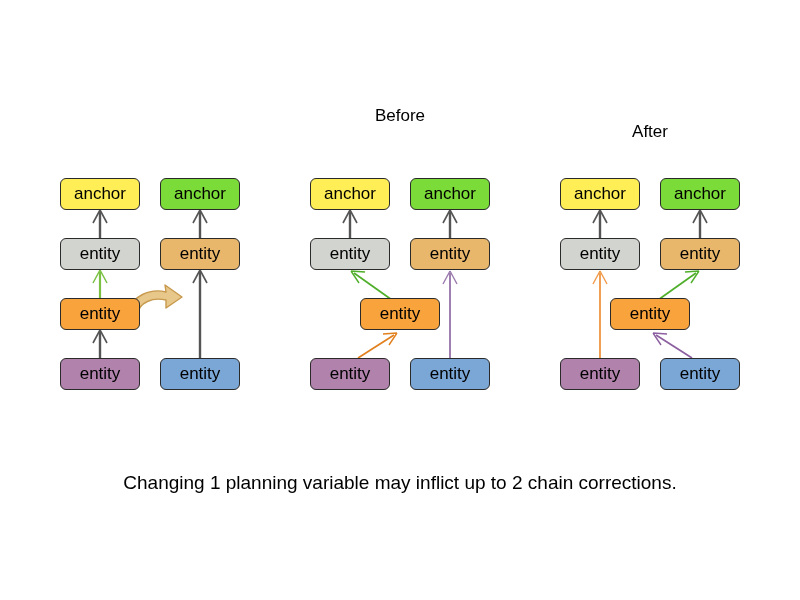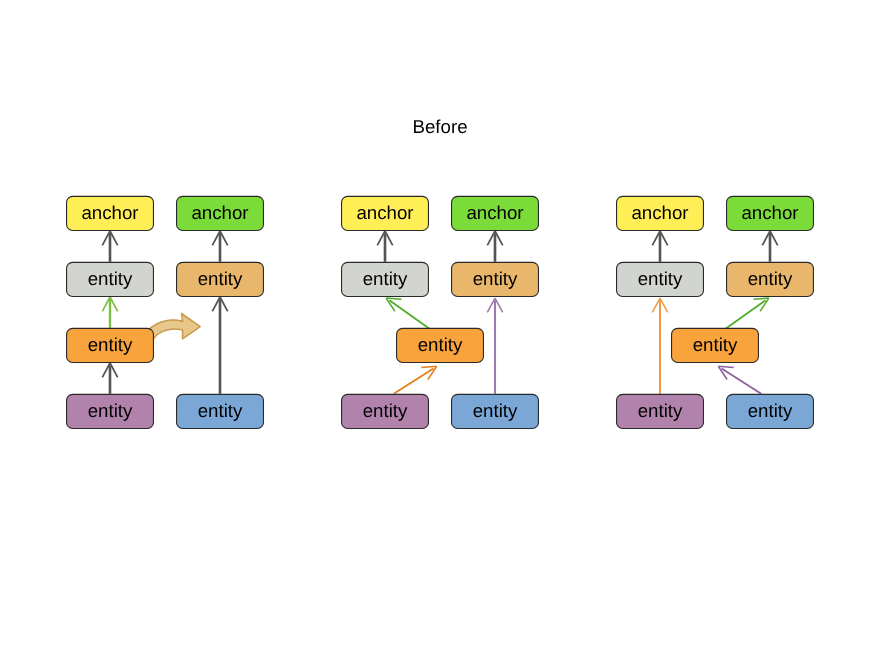--- a/index.html
+++ b/index.html
@@ -99,20 +99,21 @@
     pointer-events: none;
   }
 </style>
 </head>
 <body>
 
 <div id="slide">
 
 
   <div class="panel-label" id="label-before">Before</div>
+  <div class="panel-label" id="label-after">After</div>
 
   <div class="panel" id="panel-initial">
     <svg class="edges" viewBox="0 0 260 600" width="260" height="600">
 
       <g>
         <line x1="60" y1="238" x2="60" y2="212" stroke="#555555" stroke-width="2.4"></line>
         <path d="M60 210 L53 223 M60 210 L67 223" stroke="#555555" stroke-width="1.6" fill="none"></path>
       </g>
 
       <g>
@@ -214,14 +215,15 @@
 
     <div class="node c-anchor-yellow" style="left:20px;  top:178px;">anchor</div>
     <div class="node c-anchor-green" style="left:120px; top:178px;">anchor</div>
     <div class="node c-grey" style="left:20px;  top:238px;">entity</div>
     <div class="node c-tan" style="left:120px; top:238px;">entity</div>
     <div class="node c-orange" style="left:70px;  top:298px;">entity</div>
     <div class="node c-purple" style="left:20px;  top:358px;">entity</div>
     <div class="node c-blue" style="left:120px; top:358px;">entity</div>
   </div>
 
+  <div id="caption">Changing 1 planning variable may inflict up to 2 chain corrections.</div>
 
 </div>
 
 </body></html>

